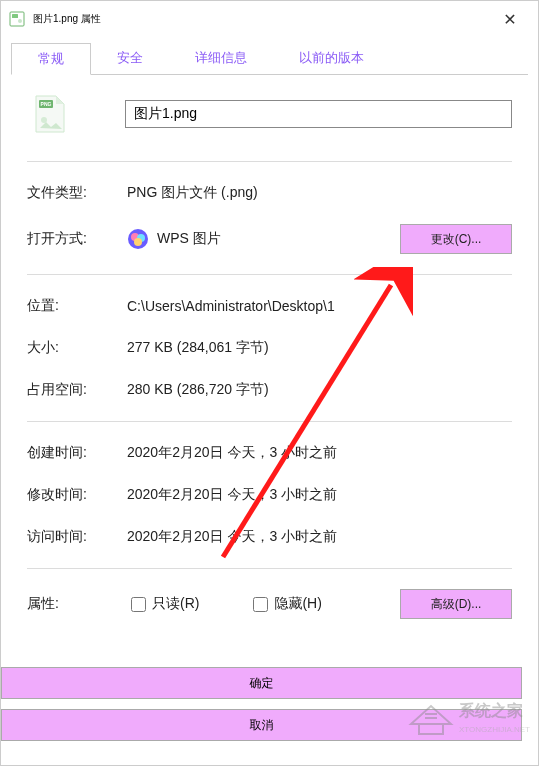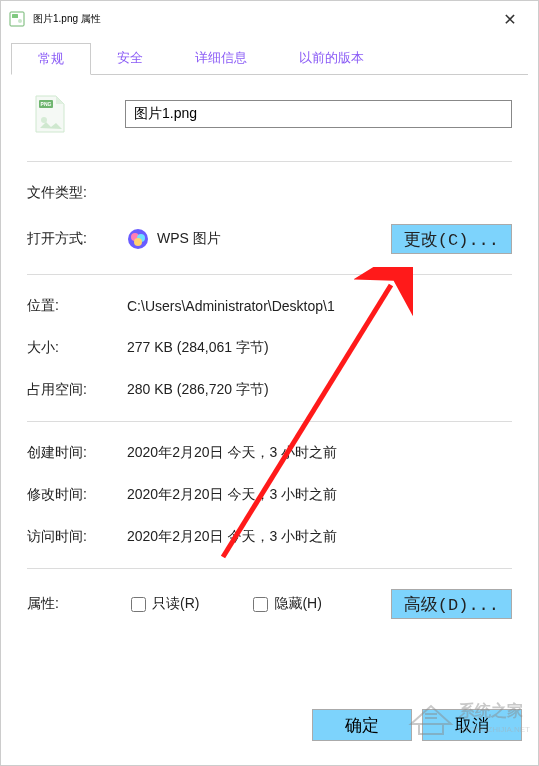--- a/index.html
+++ b/index.html
@@ -20,26 +20,26 @@
   .filename-row { display: flex; align-items: center; margin-bottom: 26px; }
   .fileicon { width: 42px; height: 42px; margin-left: 2px; margin-right: 54px; display: inline-flex; align-items: center; justify-content: center; }
   .fileicon svg { width: 40px; height: 40px; }
   .filename-input { flex: 1; border: 1px solid #888; height: 28px; padding: 2px 8px; font-size: 14px; }
   .sep { height: 1px; background: #dcdcdc; margin: 10px 0 20px 0; }
   .openwith-row { display: flex; align-items: center; }
   .openwith-row .lbl { width: 100px; }
   .appicon { width: 22px; height: 22px; margin-right: 8px; display: inline-flex; align-items: center; justify-content: center; }
   .appicon svg { width: 22px; height: 22px; }
   .openwith-row .appname { flex: 1; font-size: 14px; }
-  .btn { min-width: 112px; height: 30px; border: 1px solid #aaa; background: #7dd3fc; font-size: 17px; padding: 0 12px; display: inline-flex; align-items: center; justify-content: center; cursor: default; font-family: Liberation Mono, monospace; }
+  .btn { min-width: 112px; height: 30px; border: 1px solid #aaa; background: #f0abfc; font-size: 12px; padding: 0 12px; display: inline-flex; align-items: center; justify-content: center; cursor: default; }
   .attr-row { display: flex; align-items: center; }
   .attr-row .lbl { width: 100px; }
   .chk { display: inline-flex; align-items: center; margin-right: 50px; font-size: 14px; justify-content: center; }
   .chk input { width: 15px; height: 15px; margin-right: 6px; }
-  .footer { margin-top: auto; padding: 12px 16px 24px 0; display: flex; justify-content: flex-end; gap: 10px; }
+  .footer { margin-top: auto; padding: 12px 16px 24px 0; display: flex; justify-content: flex-end; gap: 10px; flex-direction: column; }
   .footer .btn { min-width: 100px; height: 32px; }
   .arrow { position: absolute; left: 212px; top: 192px; width: 200px; height: 300px; pointer-events: none; z-index: 10; }
   .watermark { position: absolute; right: 6px; bottom: 18px; opacity: 0.45; pointer-events: none; }
   .watermark svg { width: 130px; height: 60px; }
 </style>
 </head>
 <body>
 
 <div class="window">
   <div class="titlebar">
@@ -76,20 +76,21 @@
           <path d="M10 34 l6 -6 l5 5 l5 -4 l6 6 z" fill="#cfe8cf"></path>
         </svg>
       </span>
       <input class="filename-input" type="text" value="图片1.png" style="">
     </div>
 
     <div class="sep"></div>
 
     <div class="row">
       <span class="lbl">文件类型:</span>
+      <span class="val">PNG 图片文件 (.png)</span>
     </div>
 
     <div class="row openwith-row">
       <span class="lbl">打开方式:</span>
       <span class="appicon">
         <svg viewBox="0 0 22 22">
           <circle cx="11" cy="11" r="10" fill="#6a5cff"></circle>
           <circle cx="8" cy="9" r="4" fill="#ff7eb3"></circle>
           <circle cx="14" cy="10" r="4" fill="#6fe0ff"></circle>
           <circle cx="11" cy="14" r="4" fill="#ffd26f"></circle>

